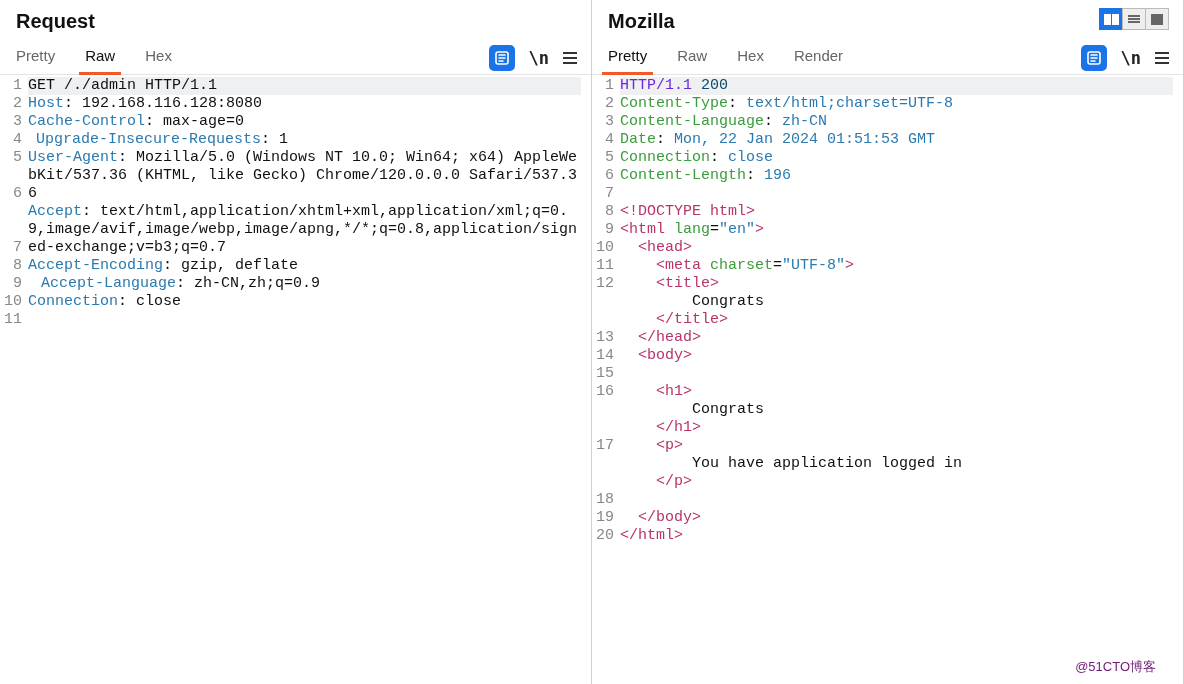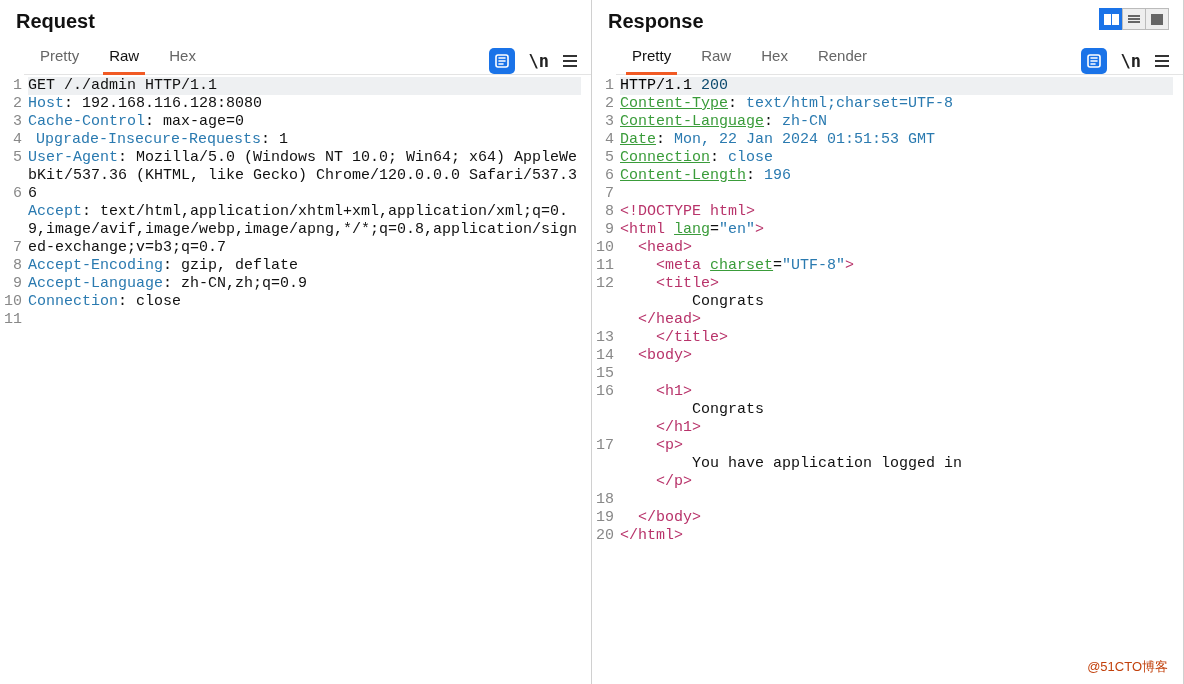--- a/index.html
+++ b/index.html
@@ -74,25 +74,24 @@
   background: #666;
 }
 .toggle-block {
   width: 12px;
   height: 11px;
   background: #666;
 }
 
 .tabs-row {
   display: flex;
-  align-items: flex-end;
+  align-items: center;
   padding: 8px 14px 0 14px;
   border-bottom: 1px solid #e4e4e4;
   position: relative;
-  margin-left: 24px;
 }
 .tabs {
   display: flex;
   gap: 26px;
 }
 .tab {
   font-size: 15px;
   color: #666;
   padding: 6px 2px 10px 2px;
   cursor: pointer;
@@ -176,35 +175,35 @@
 .code-line {
   min-height: 18px;
   white-space: pre-wrap;
   word-break: break-all;
 }
 .code-line.hl {
   background: #eef0f2;
 }
 .hk { color: #2a7ab0; } 
 .hv { color: #111; }    
-.ht { color: #000000; }    
+.ht { color: #6d28d9; }    
 .req-line { color: #111; }
 .st-green { color: #0c4a6e; }
 .tag { color: #b8336a; }
 .tagname { color: #b8336a; }
 .attr { color: #2a7ab0; }
-.html-green { color: #3a9c3a; text-decoration: underline; }
+.html-green { color: #3a9c3a; }
 .black { color: #111; }
 .txt { color: #111; }
 
 .watermark {
   position: absolute;
-  right: 16px;
+  right: 28px;
   bottom: 8px;
-  color: #c2410c;
+  color: #701a75;
   font-size: 13px;
 }
 </style>
 </head>
 <body>
 
 <div class="panel">
   <div class="panel-header">
     <div class="panel-title">Request</div>
   </div>
@@ -249,31 +248,31 @@
         <div>11</div>
       </div>
     <div class="code" id="req-code">
         <div class="code-line hl" style="min-height: 18px;"><span class="req-line">GET /./admin HTTP/1.1</span></div>
         <div class="code-line" style="min-height: 18px;"><span class="hk">Host</span><span class="black">: </span><span class="hv">192.168.116.128:8080</span></div>
         <div class="code-line" style="min-height: 18px;"><span class="hk">Cache-Control</span><span class="black">: </span><span class="hv">max-age=0</span></div>
         <div class="code-line" style="min-height: 18px; margin-left: 8px;"><span class="hk">Upgrade-Insecure-Requests</span><span class="black">: </span><span class="hv">1</span></div>
         <div class="code-line" style="min-height: 36px;"><span class="hk">User-Agent</span><span class="black">: </span><span class="hv">Mozilla/5.0 (Windows NT 10.0; Win64; x64) AppleWebKit/537.36 (KHTML, like Gecko) Chrome/120.0.0.0 Safari/537.36</span></div>
         <div class="code-line" style="min-height: 54px;"><span class="hk">Accept</span><span class="black">: </span><span class="hv">text/html,application/xhtml+xml,application/xml;q=0.9,image/avif,image/webp,image/apng,*/*;q=0.8,application/signed-exchange;v=b3;q=0.7</span></div>
         <div class="code-line" style="min-height: 18px;"><span class="hk">Accept-Encoding</span><span class="black">: </span><span class="hv">gzip, deflate</span></div>
-        <div class="code-line" style="min-height: 18px;"><span class="hk">Accept-Language</span><span class="black">: </span><span class="hv">zh-CN,zh;q=0.9</span></div>
+        <div class="code-line" style="min-height: 18px; margin-left: 13px;"><span class="hk">Accept-Language</span><span class="black">: </span><span class="hv">zh-CN,zh;q=0.9</span></div>
         <div class="code-line" style="min-height: 18px;"><span class="hk">Connection</span><span class="black">: </span><span class="hv">close</span></div>
         <div class="code-line" style="min-height: 18px;"></div>
         <div class="code-line" style="min-height: 18px;"></div>
       </div>
   </div>
 </div>
 
 <div class="panel">
   <div class="panel-header">
-    <div class="panel-title">Response</div>
+    <div class="panel-title">Mozilla</div>
     <div class="top-toggles">
       <div class="toggle-btn active">
         <span class="toggle-split" style="color:#fff;">
             <span class="half"></span>
             <span class="half"></span>
           </span>
       </div>
       <div class="toggle-btn">
         <span class="toggle-list">
             <span class="bar"></span>
@@ -346,22 +345,22 @@
         <div class="code-line"><span class="html-green">Date</span><span class="black">: </span><span class="hk">Mon, 22 Jan 2024 01:51:53 GMT</span></div>
         <div class="code-line"><span class="html-green">Connection</span><span class="black">: </span><span class="hk">close</span></div>
         <div class="code-line"><span class="html-green">Content-Length</span><span class="black">: </span><span class="hk">196</span></div>
         <div class="code-line"></div>
         <div class="code-line"><span class="tag">&lt;!</span><span class="tagname">DOCTYPE html</span><span class="tag">&gt;</span></div>
         <div class="code-line"><span class="tag">&lt;</span><span class="tagname">html</span><span class="txt"> </span><span class="html-green">lang</span><span class="txt">=</span><span class="attr">"en"</span><span class="tag">&gt;</span></div>
         <div class="code-line"><span class="txt">  </span><span class="tag">&lt;</span><span class="tagname">head</span><span class="tag">&gt;</span></div>
         <div class="code-line"><span class="txt">    </span><span class="tag">&lt;</span><span class="tagname">meta</span><span class="txt"> </span><span class="html-green">charset</span><span class="txt">=</span><span class="attr">"UTF-8"</span><span class="tag">&gt;</span></div>
         <div class="code-line"><span class="txt">    </span><span class="tag">&lt;</span><span class="tagname">title</span><span class="tag">&gt;</span></div>
         <div class="code-line"><span class="txt">        Congrats</span></div>
+        <div class="code-line">    <span class="tag">&lt;/</span><span class="tagname">title</span><span class="tag">&gt;</span></div>
         <div class="code-line"><span class="txt">  </span><span class="tag">&lt;/</span><span class="tagname">head</span><span class="tag">&gt;</span></div>
-        <div class="code-line">    <span class="tag">&lt;/</span><span class="tagname">title</span><span class="tag">&gt;</span></div>
         <div class="code-line"><span class="txt">  </span><span class="tag">&lt;</span><span class="tagname">body</span><span class="tag">&gt;</span></div>
         <div class="code-line"></div>
         <div class="code-line"><span class="txt">    </span><span class="tag">&lt;</span><span class="tagname">h1</span><span class="tag">&gt;</span></div>
         <div class="code-line"><span class="txt">        Congrats</span></div>
         <div class="code-line">    <span class="tag">&lt;/</span><span class="tagname">h1</span><span class="tag">&gt;</span></div>
         <div class="code-line"><span class="txt">    </span><span class="tag">&lt;</span><span class="tagname">p</span><span class="tag">&gt;</span></div>
         <div class="code-line"><span class="txt">        You have application logged in</span></div>
         <div class="code-line">    <span class="tag">&lt;/</span><span class="tagname">p</span><span class="tag">&gt;</span></div>
         <div class="code-line"></div>
         <div class="code-line"><span class="txt">  </span><span class="tag">&lt;/</span><span class="tagname">body</span><span class="tag">&gt;</span></div>

